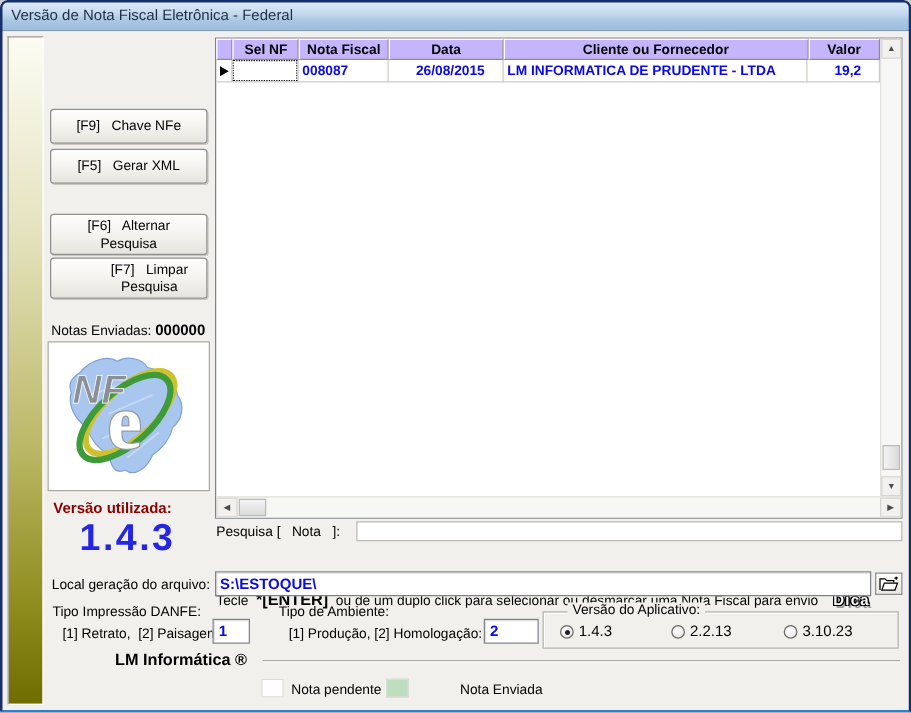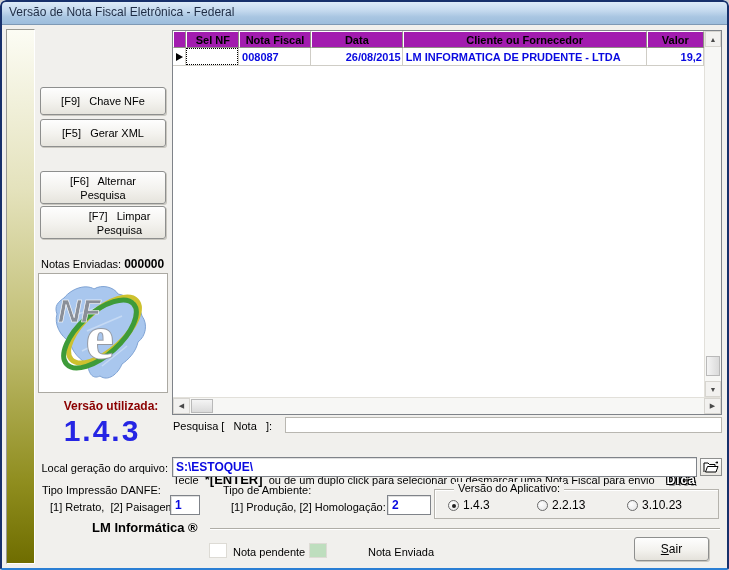--- a/index.html
+++ b/index.html
@@ -31,43 +31,43 @@
   .btn-f5 { top:119px; height:28px; }
   .btn-f6 { top:171px; height:33px; }
   .btn-f7 { top:206px; height:33px;padding-left:33px; }
 
   .notas-enviadas { position:absolute; left:41px; top:257px; font-size:11px; color:#000; }
   .notas-enviadas b { font-size:12px; }
 
   .logo-panel { position:absolute; left:38px; top:273px; width:130px; height:120px; background:#FFFFFF;
                 border:1px solid #ABA9A2; display:flex; align-items:center; justify-content:center; }
 
-  .versao-label { position:absolute; left:45px; top:399px; width:132px; text-align:center;
+  .versao-label { position:absolute; left:24px; top:399px; width:132px; text-align:center;
                   color:#8B0000; font-weight:bold; font-size:12px; }
   .versao-value { position:absolute; left:36px; top:414px; width:132px; text-align:center;
                   color:#2525E4; font-weight:bold; font-size:30px; letter-spacing:2px; }
 
   
   .grid { position:absolute; left:172px; top:30px; width:550px; height:385px;
           background:#FFFFFF; border:1px solid #7F8389; }
   .grid-header { display:flex; height:17px; width:531px; }
-  .hcell { background:#a21caf; border-top:1px solid #FFFFFF; border-left:1px solid #FFFFFF;
+  .hcell { background:#c4b5fd; border-top:1px solid #FFFFFF; border-left:1px solid #FFFFFF;
            border-right:1px solid #8F8D85; border-bottom:1px solid #8F8D85;
            font-weight:bold; font-size:11px; display:flex; align-items:center; justify-content:center;
            overflow:hidden; white-space:nowrap; }
   .c-ind { width:14px; } .c-sel { width:55px; } .c-nf { width:75px; } .c-data { width:96px; }
   .c-cli { width:255px; } .c-val { width:60px; }
   .grid-row { display:flex; height:18px; width:531px; font-size:11px; font-weight:bold; color:#0909E0; }
   .dcell { border-right:1px solid #CFCDC6; border-bottom:1px solid #CFCDC6;
            display:flex; align-items:center; overflow:hidden; white-space:nowrap; }
   .dcell.ind { justify-content:center; }
   .arrow-right { width:0; height:0; border-left:7px solid #000; border-top:4px solid transparent;
                  border-bottom:4px solid transparent; }
   .sel-focus { width:100%; height:100%; border:1px dotted #000; background:#fff; }
-  .al { padding-left:3px; } .ar { justify-content:flex-end; padding-right:1px; }
+  .al { padding-left:3px; } .ar { justify-content:flex-end; padding-right:14px; }
 
   
   .vscroll { position:absolute; right:0; top:0; width:17px; height:366px; background:#F7F7F5;
              border-left:1px solid #E2E0DA; }
   .hscroll { position:absolute; left:0; bottom:0; width:548px; height:17px; background:#F7F7F5;
              border-top:1px solid #E2E0DA; display:flex; align-items:center; }
   .sbtn { width:17px; height:16px; background:#F2F1EF; border:1px solid #D7D5D0;
           color:#4A4A4A; font-size:7px; display:flex; align-items:center; justify-content:center; }
   .vscroll .sbtn { width:16px; }
   .sb-up { position:absolute; top:0; left:0; }
@@ -248,18 +248,15 @@
   </div>
 
   <div class="brand">LM Informática ®</div>
   <div class="brand-line"></div>
 
   <div class="swatch swatch-pend" style="background: rgb(255, 255, 255);"></div>
   <div class="legend-label legend-pend">Nota pendente</div>
   <div class="swatch swatch-env" style="background: rgb(190, 222, 190);"></div>
   <div class="legend-label legend-env">Nota Enviada</div>
 
-  <button class="sair-btn">
-    <span class="sair-label">Sair</span>
-  </button>
 
   <div class="win-border"></div>
 </div>
 
 </body></html>

